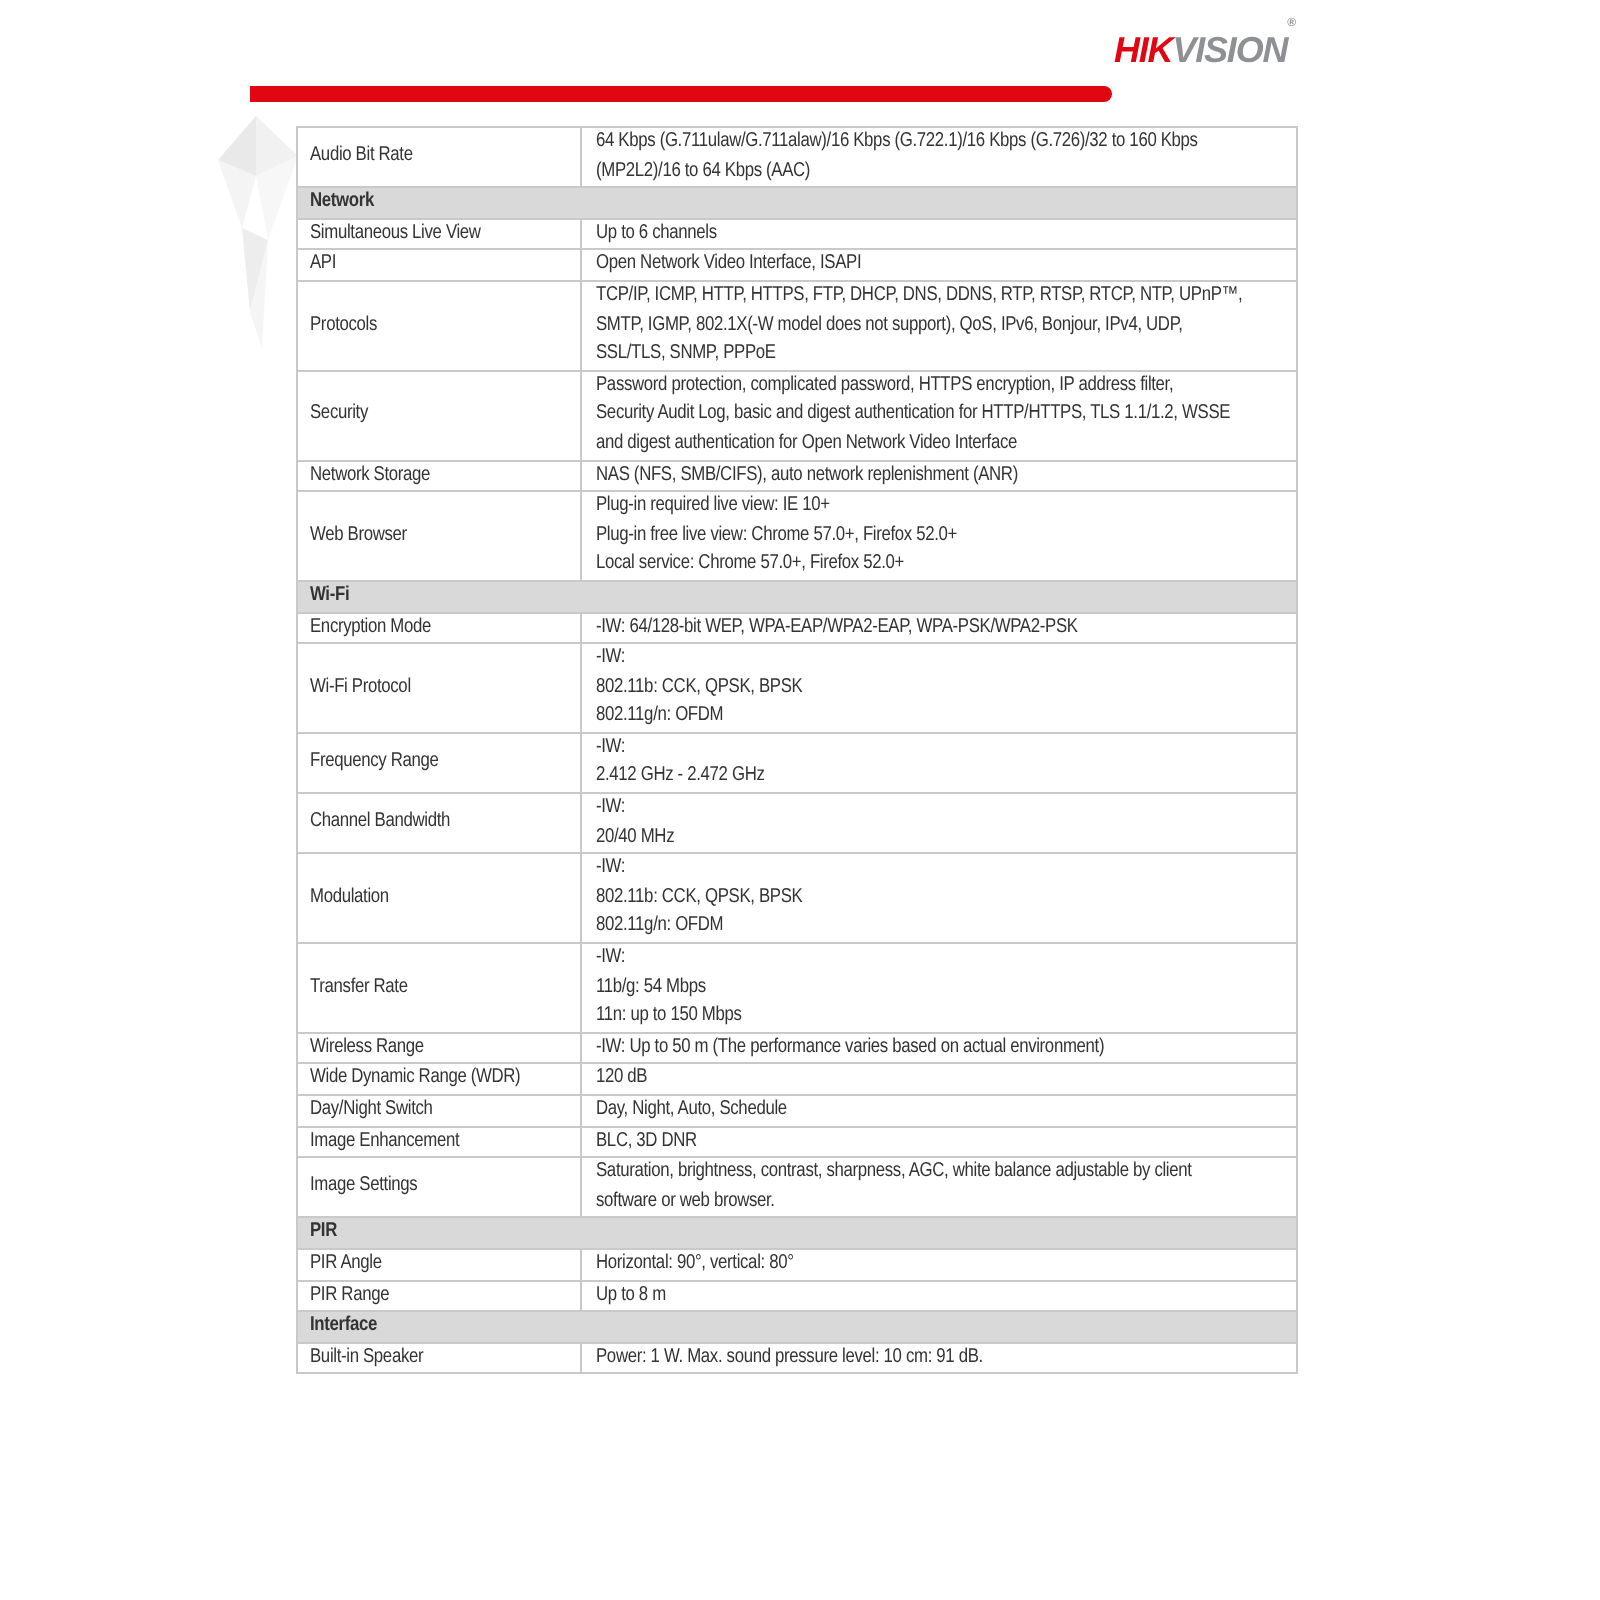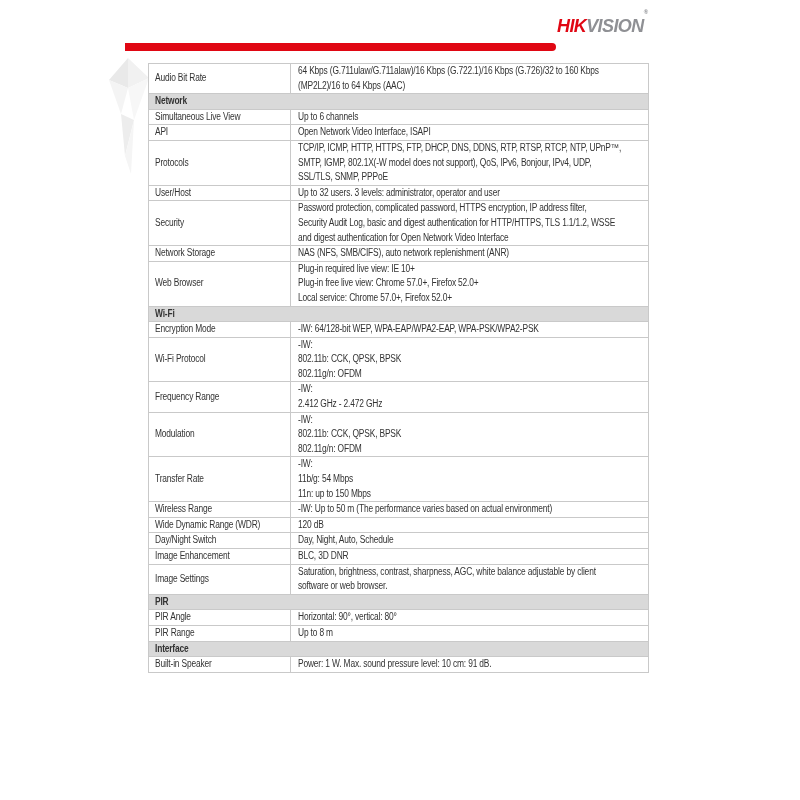--- a/index.html
+++ b/index.html
@@ -105,26 +105,20 @@
         </tr>
         <tr>
           <td class="label-cell"><span class="cond">Protocols</span></td>
           <td class="value-cell">
             <div class="vline"><span class="cond">TCP/IP, ICMP, HTTP, HTTPS, FTP, DHCP, DNS, DDNS, RTP, RTSP, RTCP, NTP, UPnP™,</span></div>
             <div class="vline"><span class="cond">SMTP, IGMP, 802.1X(-W model does not support), QoS, IPv6, Bonjour, IPv4, UDP,</span></div>
             <div class="vline"><span class="cond">SSL/TLS, SNMP, PPPoE</span></div>
           </td>
         </tr>
         <tr>
-          <td class="label-cell"><span class="cond">User/Host</span></td>
-          <td class="value-cell">
-            <div class="vline"><span class="cond">Up to 32 users. 3 levels: administrator, operator and user</span></div>
-          </td>
-        </tr>
-        <tr>
           <td class="label-cell"><span class="cond">Security</span></td>
           <td class="value-cell">
             <div class="vline"><span class="cond">Password protection, complicated password, HTTPS encryption, IP address filter,</span></div>
             <div class="vline"><span class="cond">Security Audit Log, basic and digest authentication for HTTP/HTTPS, TLS 1.1/1.2, WSSE</span></div>
             <div class="vline"><span class="cond">and digest authentication for Open Network Video Interface</span></div>
           </td>
         </tr>
         <tr>
           <td class="label-cell"><span class="cond">Network Storage</span></td>
           <td class="value-cell">
@@ -157,20 +151,27 @@
           </td>
         </tr>
         <tr>
           <td class="label-cell"><span class="cond">Frequency Range</span></td>
           <td class="value-cell">
             <div class="vline"><span class="cond">-IW:</span></div>
             <div class="vline"><span class="cond">2.412 GHz - 2.472 GHz</span></div>
           </td>
         </tr>
         <tr>
+          <td class="label-cell"><span class="cond">Channel Bandwidth</span></td>
+          <td class="value-cell">
+            <div class="vline"><span class="cond">-IW:</span></div>
+            <div class="vline"><span class="cond">20/40 MHz</span></div>
+          </td>
+        </tr>
+        <tr>
           <td class="label-cell"><span class="cond">Modulation</span></td>
           <td class="value-cell">
             <div class="vline"><span class="cond">-IW:</span></div>
             <div class="vline"><span class="cond">802.11b: CCK, QPSK, BPSK</span></div>
             <div class="vline"><span class="cond">802.11g/n: OFDM</span></div>
           </td>
         </tr>
         <tr>
           <td class="label-cell"><span class="cond">Transfer Rate</span></td>
           <td class="value-cell">

